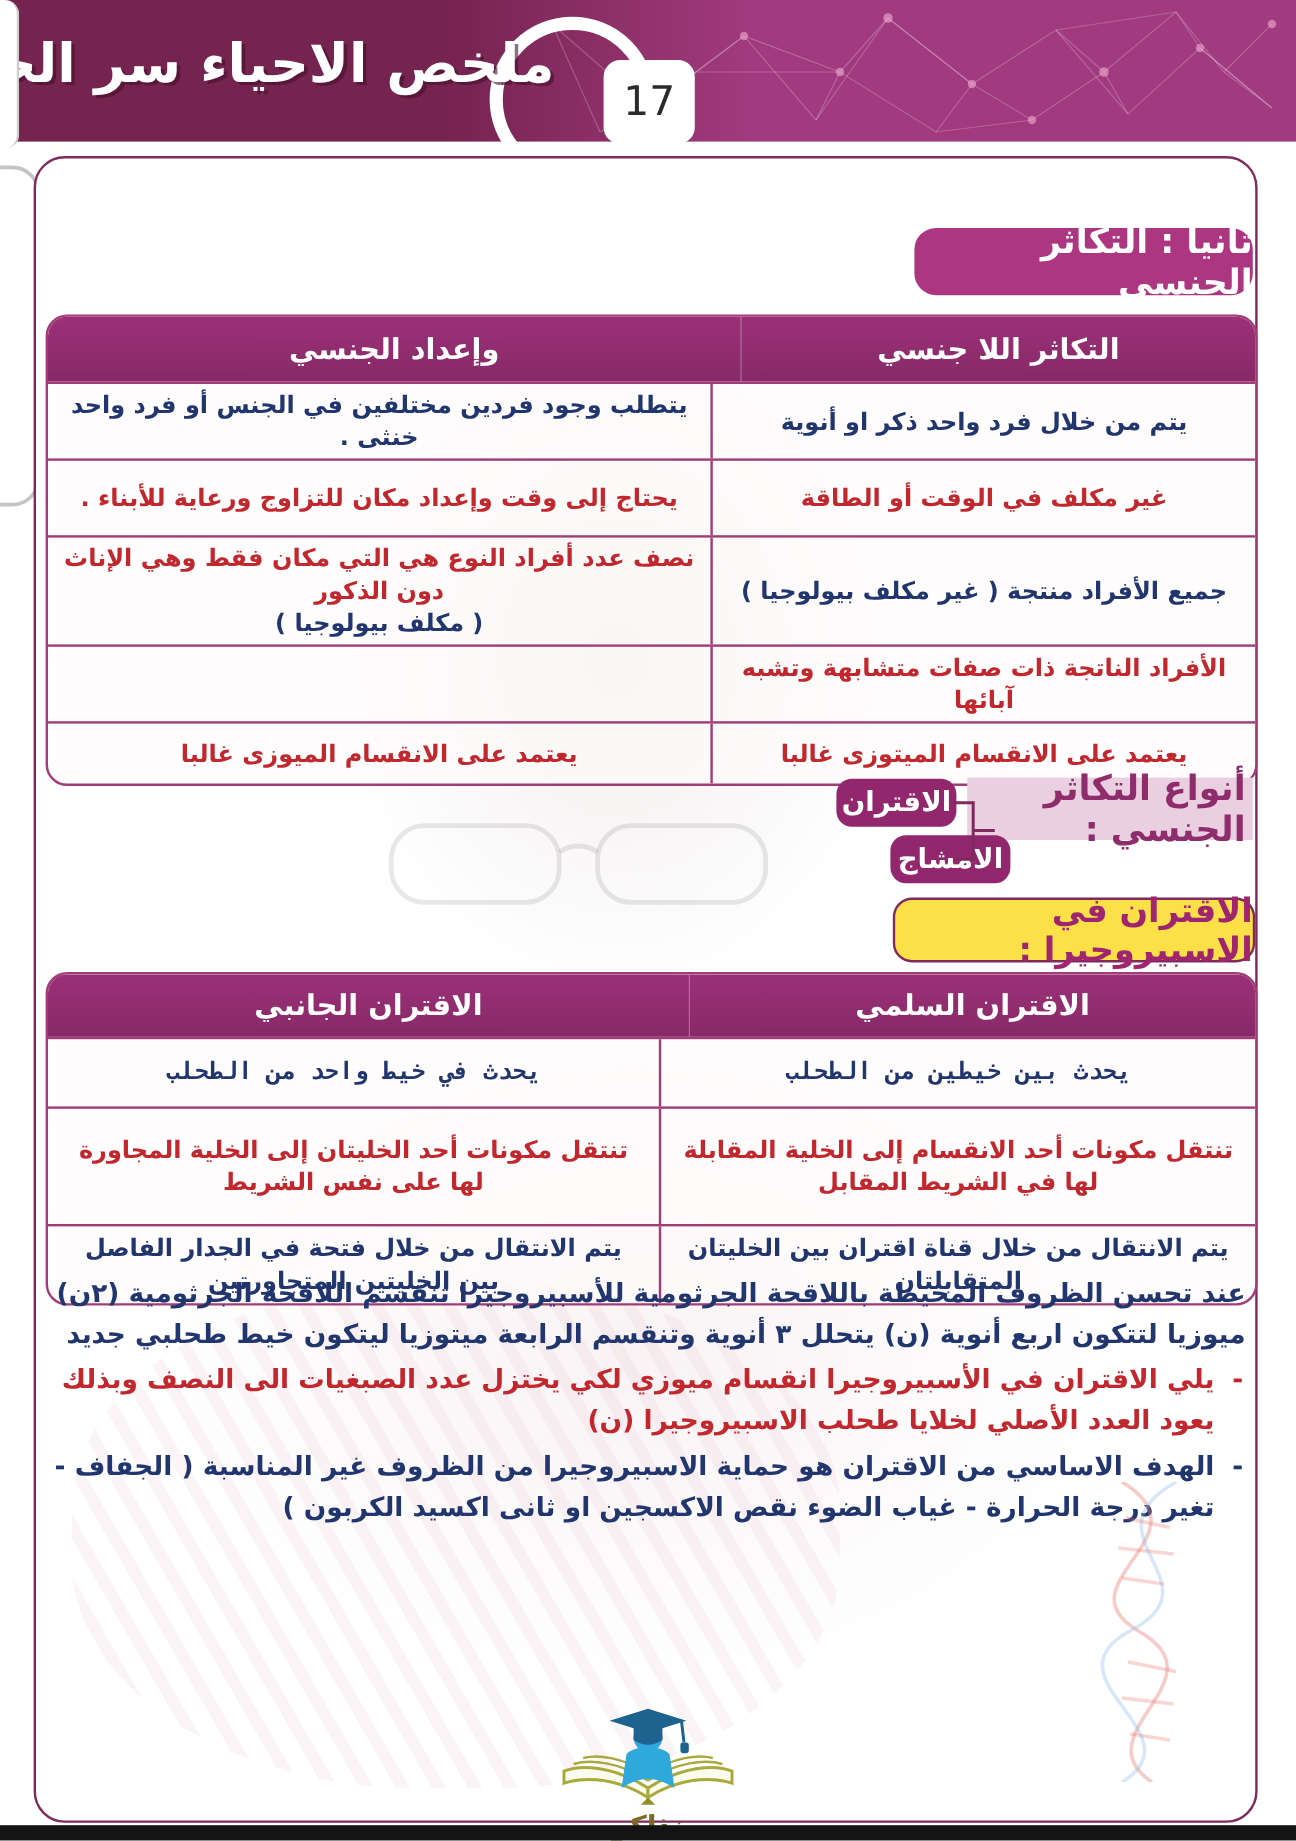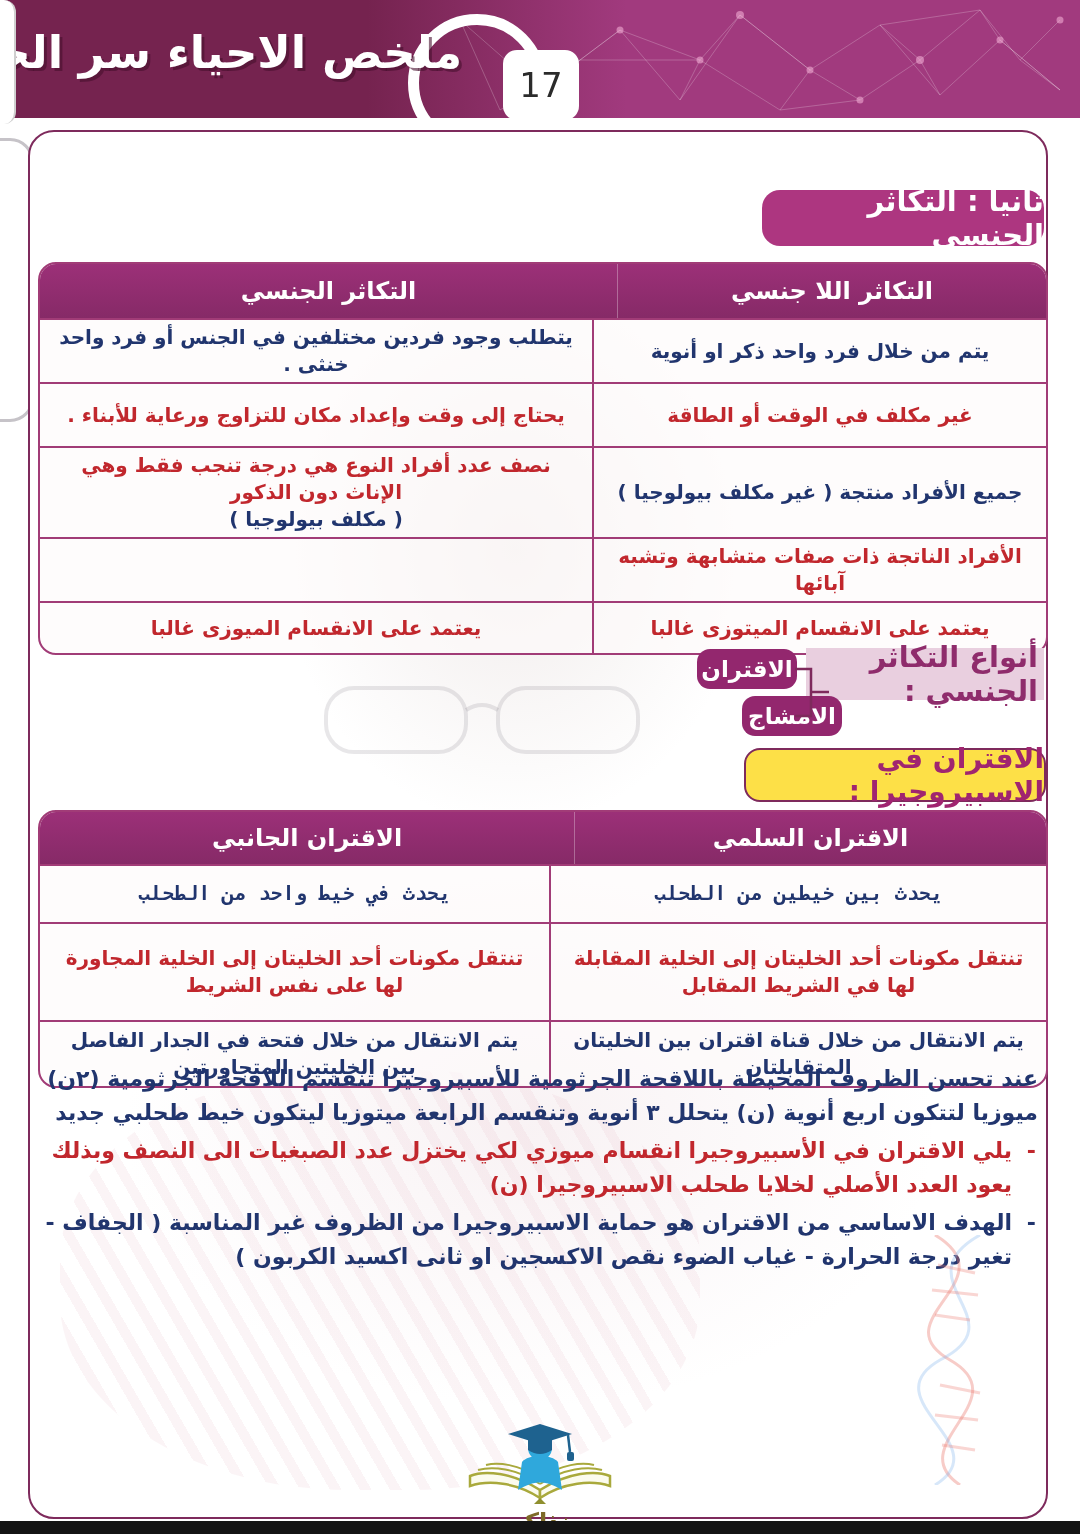--- a/index.html
+++ b/index.html
@@ -146,34 +146,34 @@
 
   <div class="content">
 
     <div class="section-badge">
       <span>ثانيا : التكاثر الجنسي</span>
     </div>
 
     <div class="tbl tbl1">
       <div class="thead">
         <div class="th">التكاثر اللا جنسي</div>
-        <div class="th">التكاثر الجنسي</div>
+        <div class="th">وإعداد الجنسي</div>
       </div>
       <div class="trow">
         <div class="td r1 navy">يتم من خلال فرد واحد ذكر او أنوية</div>
         <div class="td r1 navy">يتطلب وجود فردين مختلفين في الجنس أو فرد واحد خنثى .</div>
       </div>
       <div class="trow">
         <div class="td r2 red">غير مكلف في الوقت أو الطاقة</div>
         <div class="td r2 red">يحتاج إلى وقت وإعداد مكان للتزاوج ورعاية للأبناء .</div>
       </div>
       <div class="trow">
         <div class="td r3 navy">جميع الأفراد منتجة ( غير مكلف بيولوجيا )</div>
         <div class="td r3">
-          <span class="red">نصف عدد أفراد النوع هي درجة تنجب فقط وهي الإناث دون الذكور</span>
+          <span class="red">نصف عدد أفراد النوع هي التي مكان فقط وهي الإناث دون الذكور</span>
           <span class="navy">( مكلف بيولوجيا )</span>
         </div>
       </div>
       <div class="trow">
         <div class="td r4 red">الأفراد الناتجة ذات صفات متشابهة وتشبه آبائها</div>
       </div>
       <div class="trow">
         <div class="td r6 red">يعتمد على الانقسام الميتوزى غالبا</div>
         <div class="td r6 red">يعتمد على الانقسام الميوزى غالبا</div>
       </div>
@@ -198,21 +198,21 @@
     <div class="tbl tbl2">
       <div class="thead">
         <div class="th">الاقتران السلمي</div>
         <div class="th">الاقتران الجانبي</div>
       </div>
       <div class="trow">
         <div class="td s1 navy">يحدث بين خيطين من الطحلب</div>
         <div class="td s1 navy">يحدث في خيط واحد من الطحلب</div>
       </div>
       <div class="trow">
-        <div class="td s2 red">تنتقل مكونات أحد الخليتان إلى الخلية المقابلة لها في الشريط المقابل</div>
+        <div class="td s2 red">تنتقل مكونات أحد الانقسام إلى الخلية المقابلة لها في الشريط المقابل</div>
         <div class="td s2 red">تنتقل مكونات أحد الخليتان إلى الخلية المجاورة لها على نفس الشريط</div>
       </div>
       <div class="trow">
         <div class="td s3 navy">يتم الانتقال من خلال قناة اقتران بين الخليتان المتقابلتان</div>
         <div class="td s3 navy">يتم الانتقال من خلال فتحة في الجدار الفاصل بين الخليتين المتجاورتين</div>
       </div>
     </div>
 
     <div class="notes">
       <div class="note first navy">عند تحسن الظروف المحيطة باللاقحة الجرثومية للأسبيروجيرا تنقسم اللاقحة الجرثومية (٢ن) ميوزيا لتتكون اربع أنوية (ن) يتحلل ٣ أنوية وتنقسم الرابعة ميتوزيا ليتكون خيط طحلبي جديد</div>

